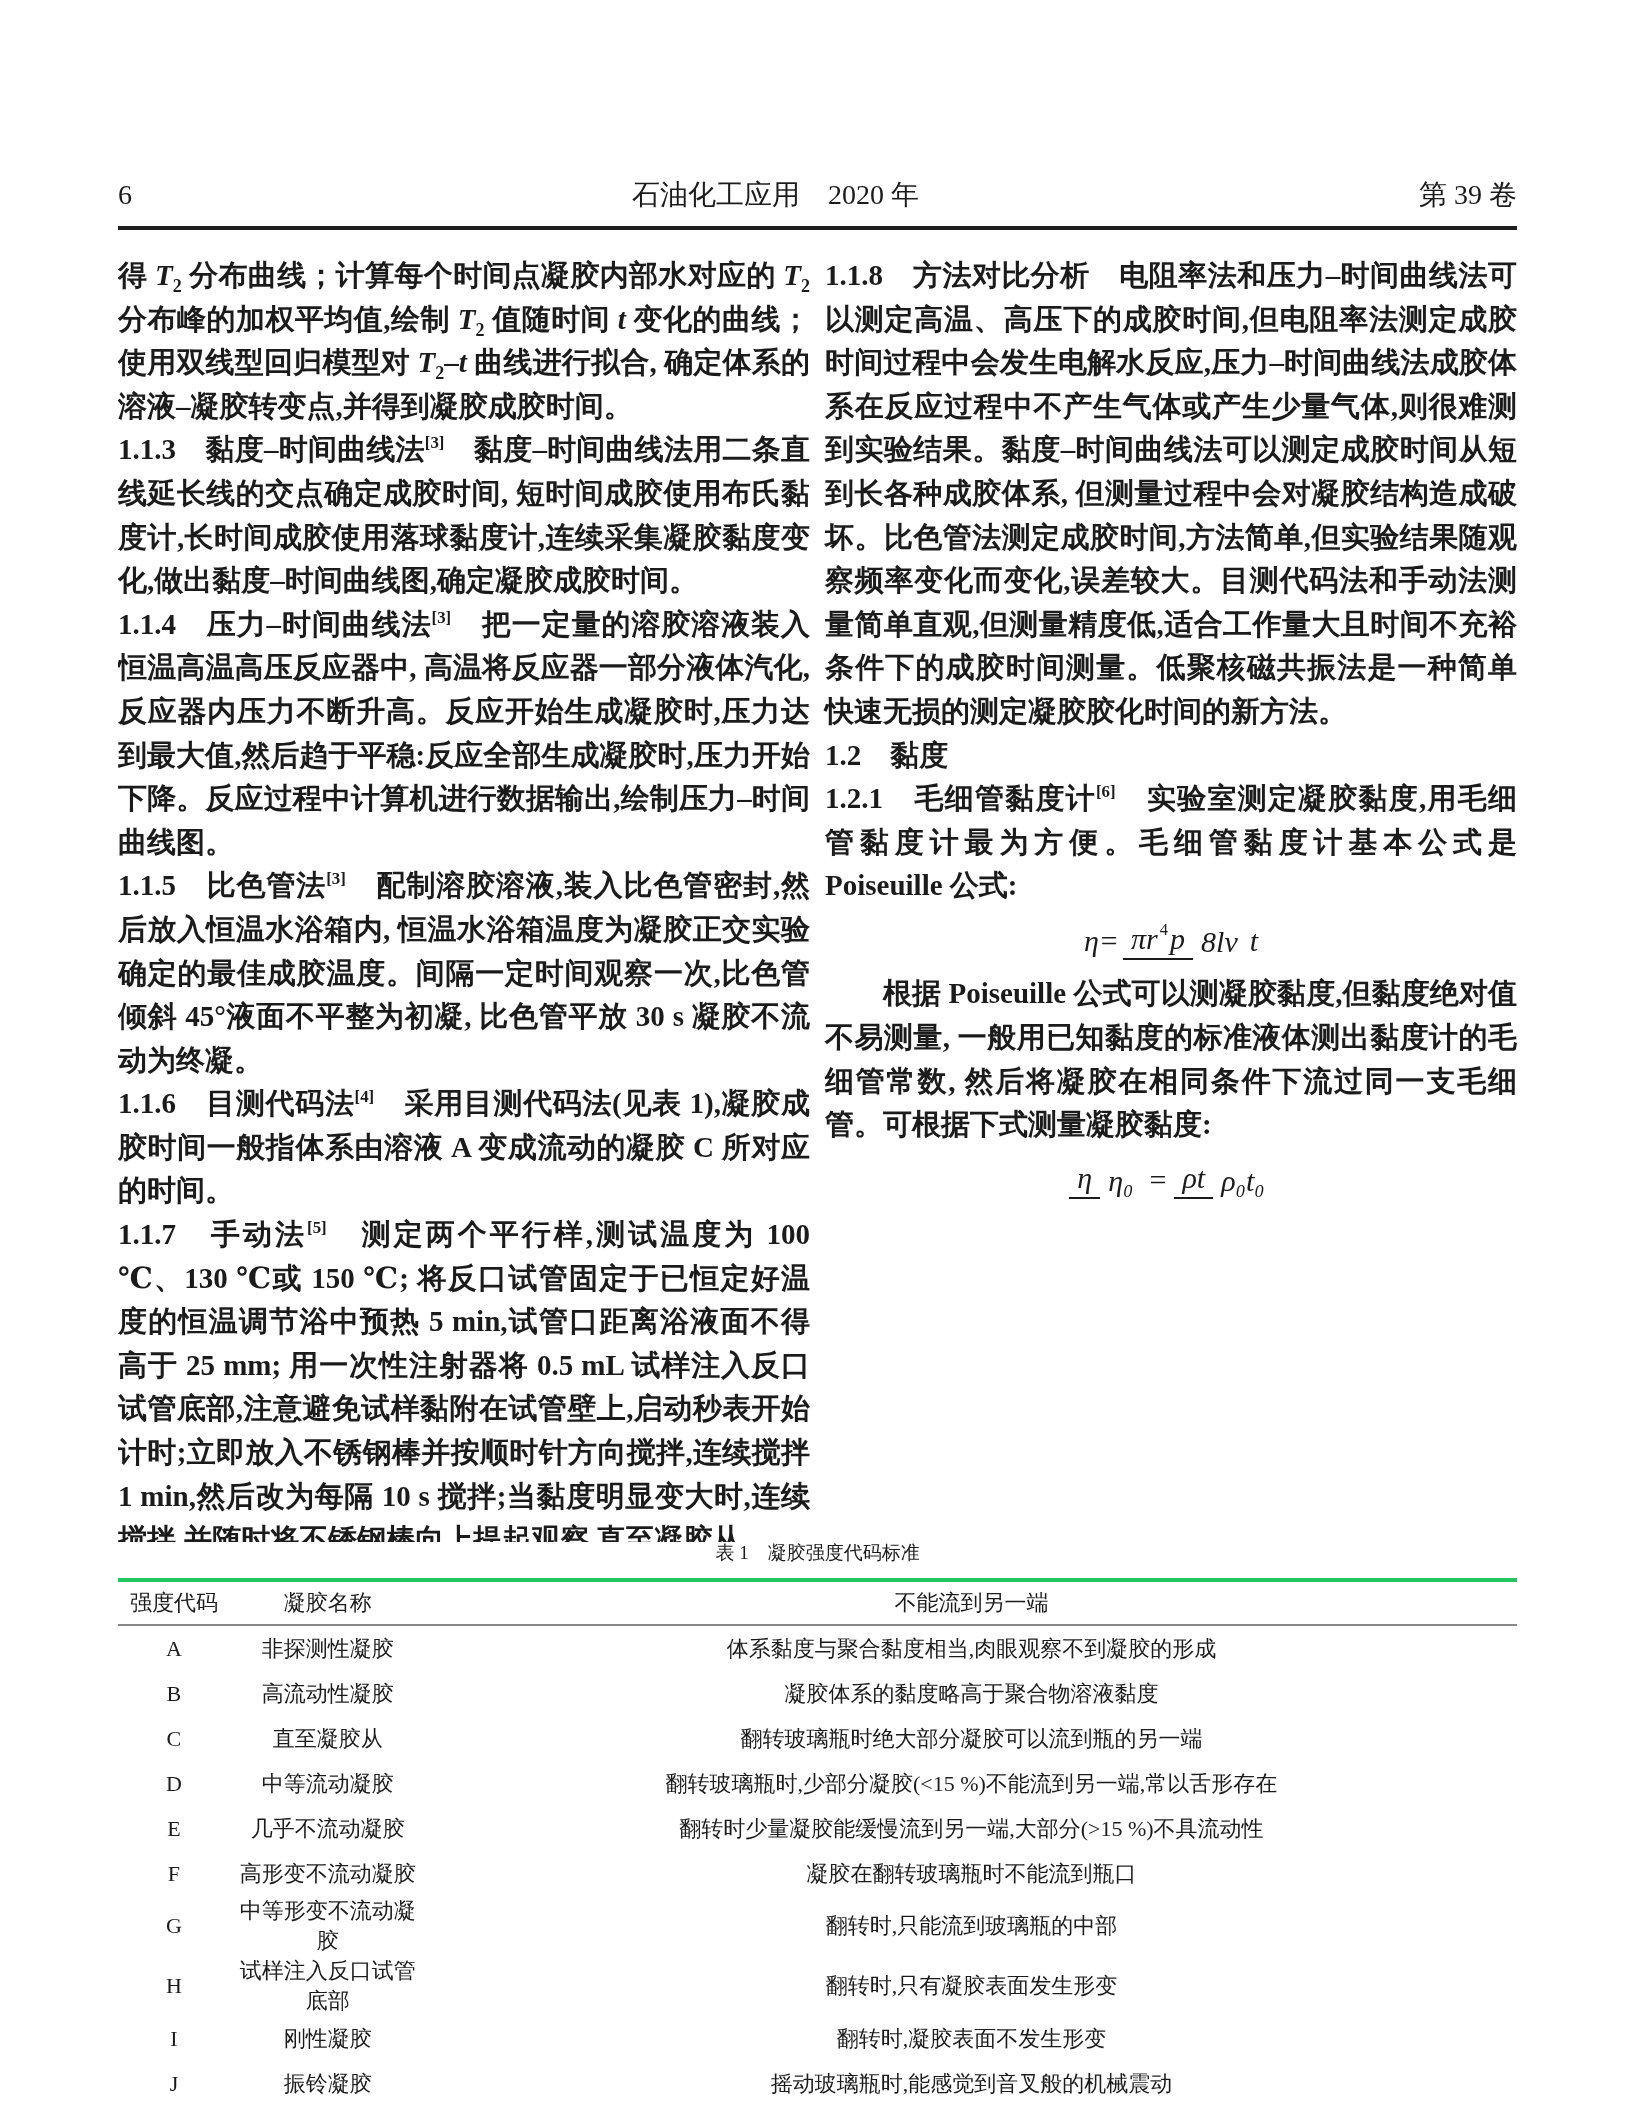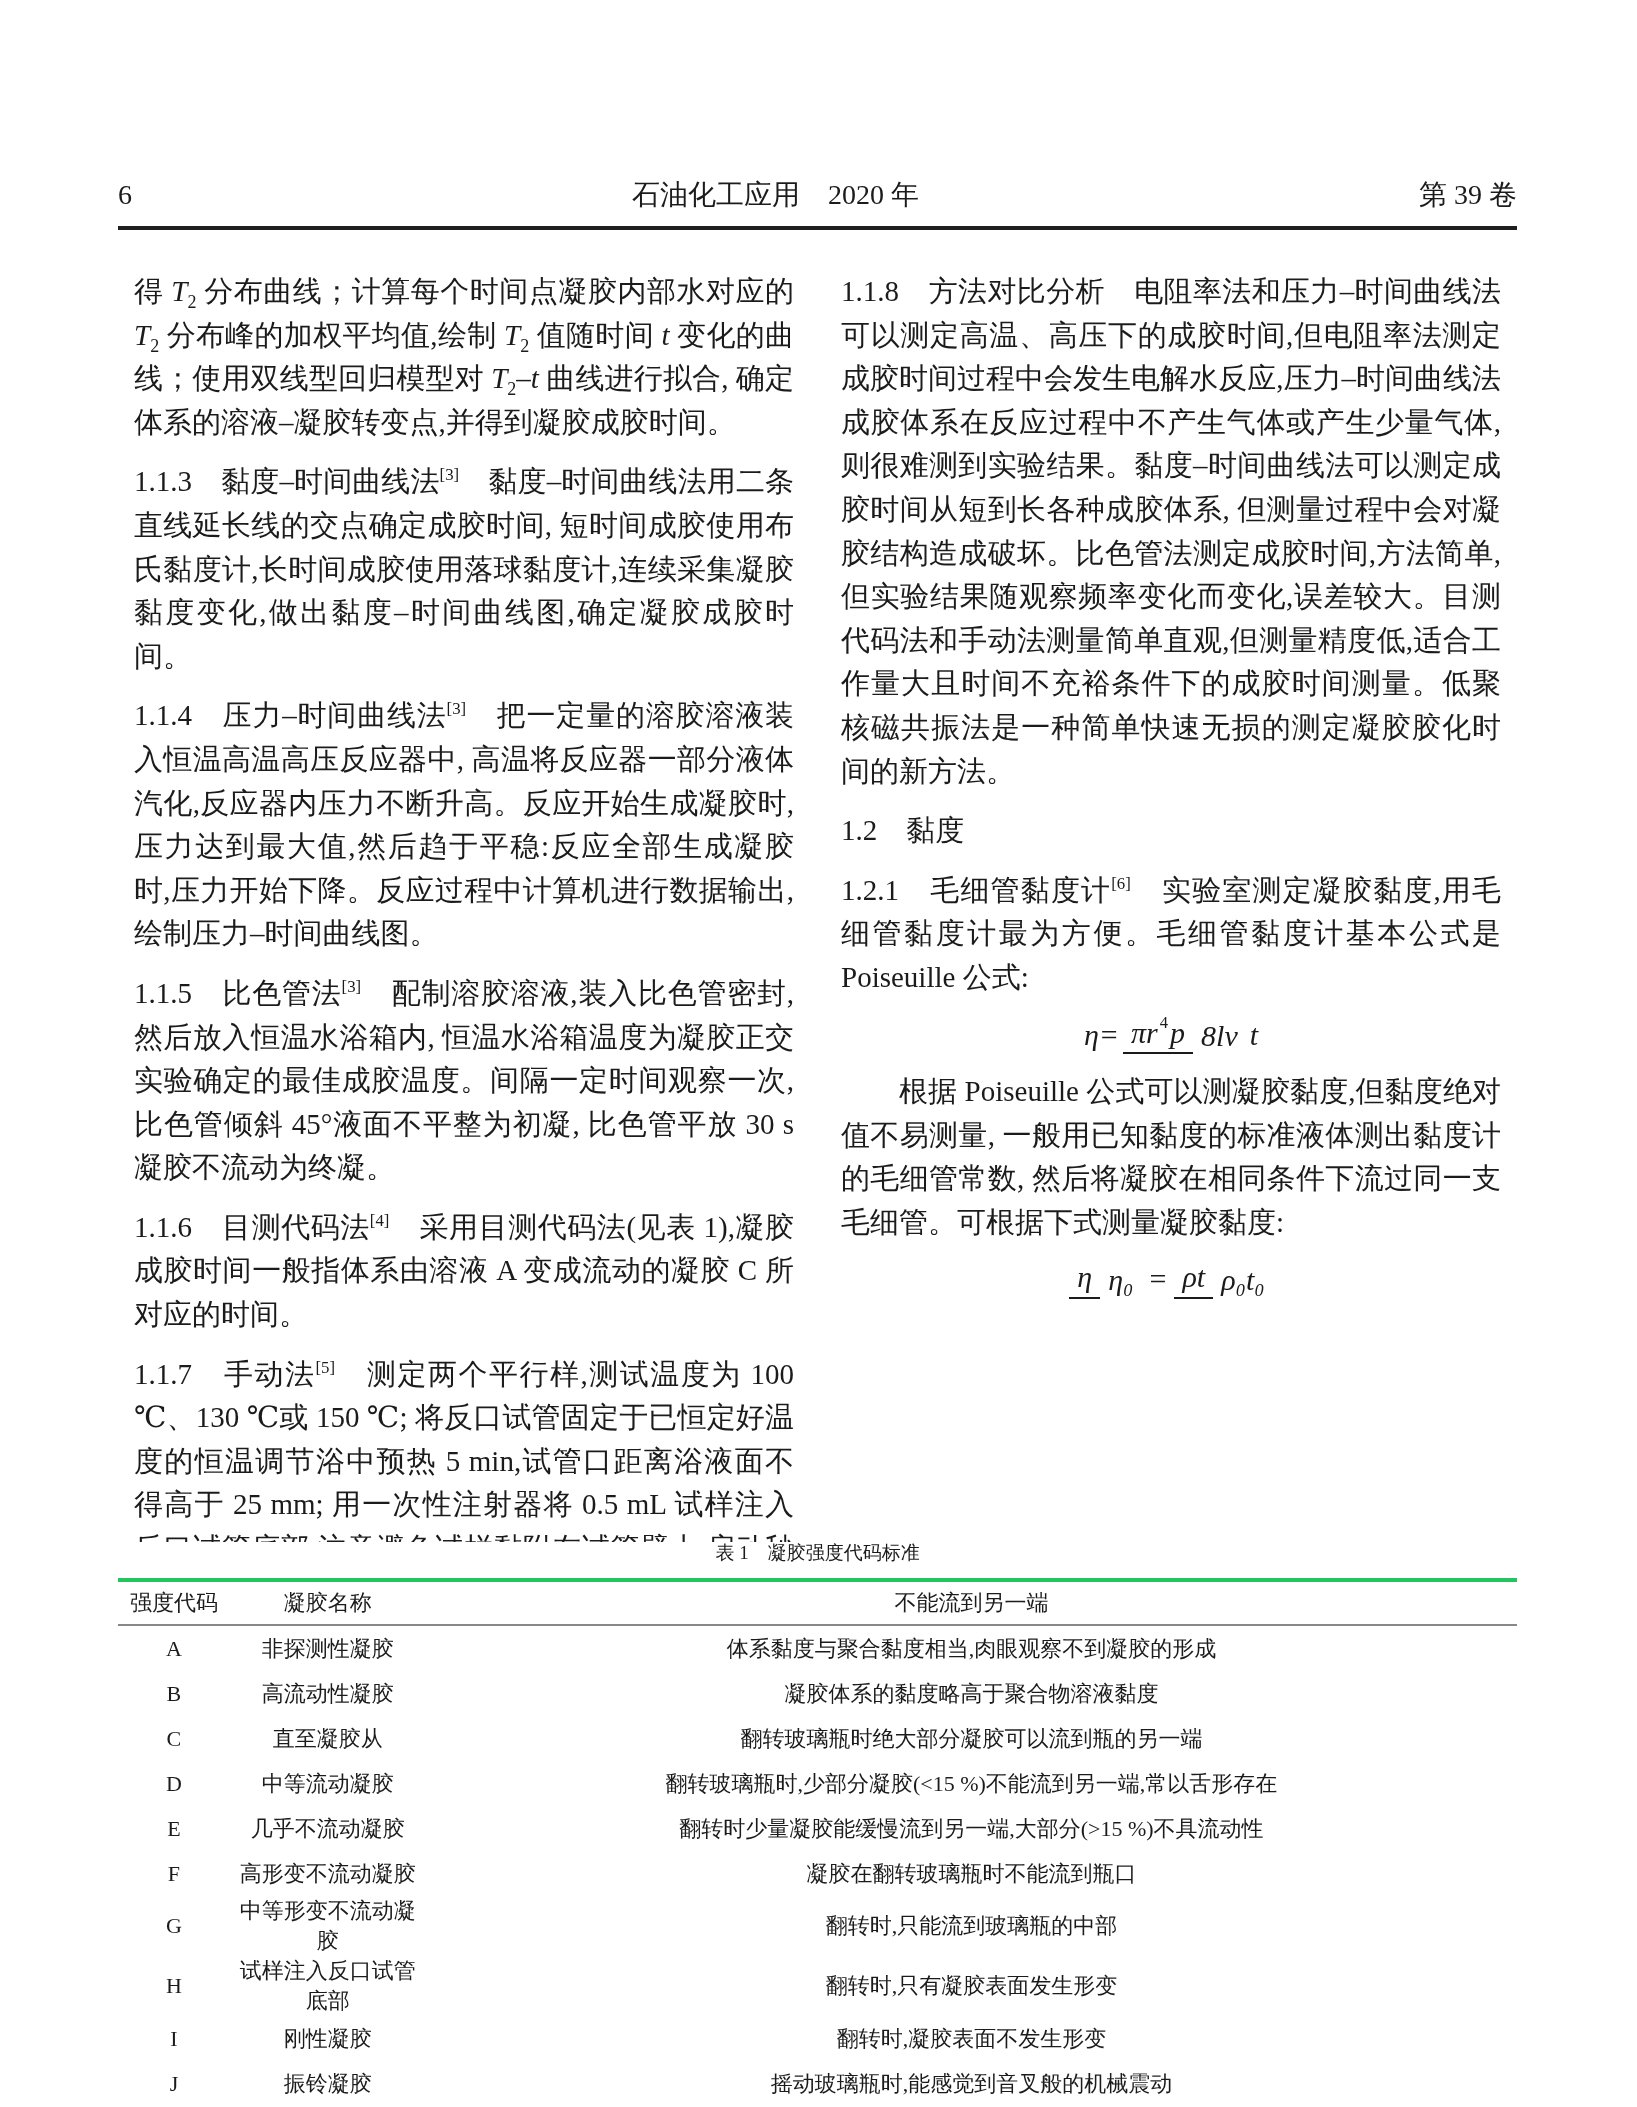--- a/index.html
+++ b/index.html
@@ -14,21 +14,21 @@
     display:flex; justify-content:space-between; align-items:baseline;
     font-size:28px;
   }
   .head-rule { position:absolute; top:226px; left:118px; right:120px; height:4px; background:#1f1f1f; }
   
   .columns {
     position:absolute; top:254px; left:118px; right:120px; height:1288px;
     display:flex; justify-content:space-between; overflow:hidden;
   }
   .col { width:692px; font-size:29px; line-height:43.6px; text-align:justify; }
-  .col p { margin:16px; }
+  .col p { margin:0;font-weight:bold; }
   .col p.indent { text-indent:2em; }
   sup { font-size:0.58em; line-height:0; }
   sub { font-size:0.62em; line-height:0; }
   
   .formula {
     display:flex; justify-content:center; align-items:center;
     font-style:italic; font-size:30px; line-height:1.15; margin:14px 0 12px 0;
   }
   .frac { display:inline-flex; align-items:center; vertical-align:middle; margin:0 4px; }
   .frac .num { border-bottom:2px solid #1b1b1b; padding:0 8px 2px 8px; }

